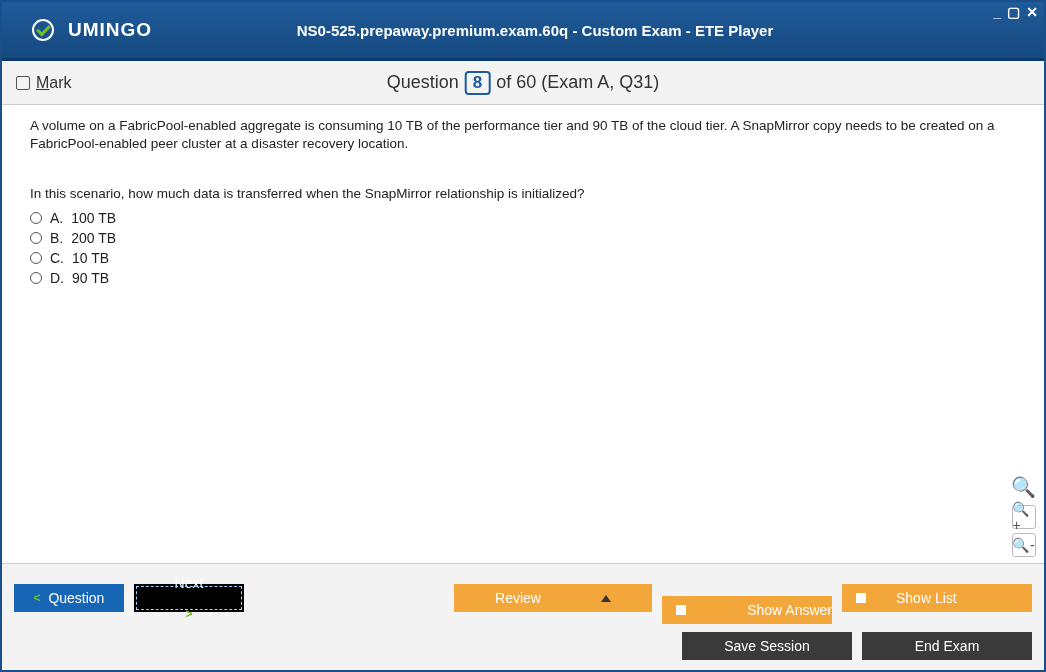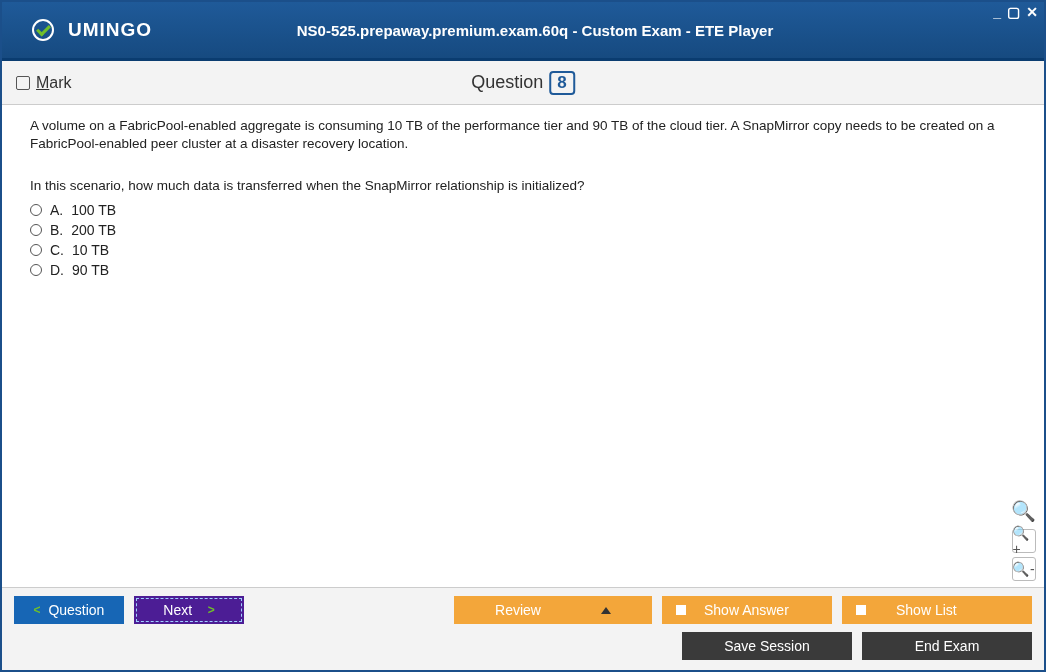--- a/index.html
+++ b/index.html
@@ -98,21 +98,21 @@
   .content{
     flex:1;
     background:#fff;
     padding:12px 28px;
     font-size:13.5px;
     color:#222;
     position:relative;
     overflow:auto;
   }
   .content p{line-height:1.35;margin-bottom:4px;}
-  .q-prompt{margin-top:24px;margin-bottom:12px;}
+  .q-prompt{margin-top:32px;margin-bottom:12px;}
   .options{margin-top:4px;}
   .option-row{
     display:flex;align-items:center;gap:8px;
     font-size:14px;padding:2px 0;
   }
   .radio{
     width:12px;height:12px;border:1.5px solid #555;border-radius:50%;
   }
   .zoom-controls{
     position:absolute;right:8px;bottom:6px;
@@ -131,29 +131,29 @@
   .footer-row{
     display:flex;gap:10px;align-items:center;
   }
   .footer-row + .footer-row{margin-top:8px;}
   .btn{
     height:28px;display:flex;align-items:center;justify-content:center;
     font-size:14px;color:#fff;cursor:pointer;border:none;
     position:relative;
   }
   .btn-blue{background:#1766b5;}
-  .btn-blue-dashed{background:#4c1d95;outline:1px dashed #9fd0ff;outline-offset:-3px;}
+  .btn-blue-dashed{background:#000000;outline:1px dashed #9fd0ff;outline-offset:-3px;flex-direction:column;}
   .btn-orange{background:#f3a63a;}
   .btn-dark{background:#3a3a3a;}
   .prev-btn{width:110px;}
   .next-btn{width:110px;}
   .chev{font-size:12px;}
   .chev-green{color:#6fbf2b;font-weight:bold;}
   .review-btn{width:198px;gap:60px;}
-  .show-answer-btn{width:170px;gap:18px;justify-content:flex-start;padding-left:14px;}
+  .show-answer-btn{width:170px;gap:18px;justify-content:space-between;padding-left:14px;margin-top:24px;}
   .show-list-btn{width:190px;gap:30px;justify-content:flex-start;padding-left:14px;}
   .save-btn,.end-btn{width:170px;}
   .sq{width:10px;height:10px;background:#fff;}
   .tri-up{width:0;height:0;border-left:5px solid transparent;border-right:5px solid transparent;border-bottom:7px solid #333;}
   .spacer{flex:1;}
   .mag-icon{color:#ccc;font-size:20px;margin-bottom:2px;}
 </style>
 </head>
 <body>
 
@@ -172,20 +172,21 @@
 <div class="titlebar-underline"></div>
 
 <div class="subheader">
   <div class="mark-wrap">
     <span class="mark-box"></span>
     <span class="mark-label"><u>M</u><span>ark</span></span>
   </div>
   <div class="question-info">
     <span class="q-bold">Question</span>
     <span class="q-num-box">8</span>
+    <span>of 60 (Exam A, Q31)</span>
   </div>
 </div>
 
 <div class="content">
   <p>A volume on a FabricPool-enabled aggregate is consuming 10 TB of the performance tier and 90 TB of the cloud tier. A SnapMirror copy needs to be created on a FabricPool-enabled peer cluster at a disaster recovery location.</p>
   <p class="q-prompt">In this scenario, how much data is transferred when the SnapMirror relationship is initialized?</p>
   <div class="options">
     <div class="option-row">
       <span class="radio"></span>
       <span>A.</span>

